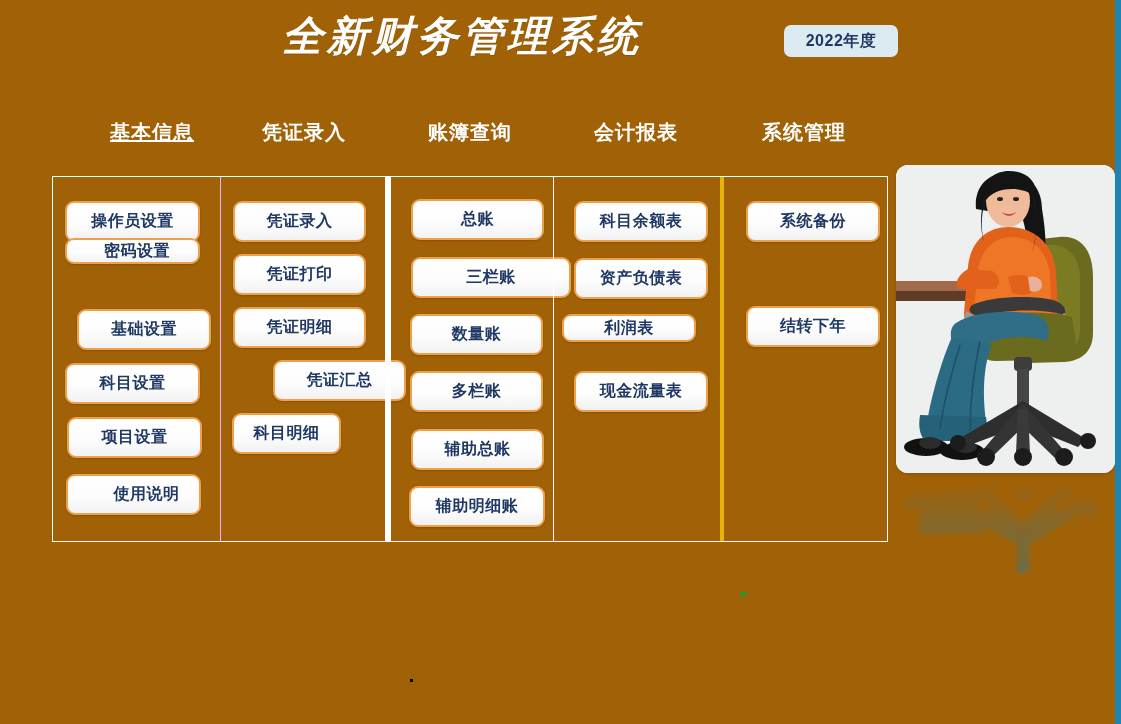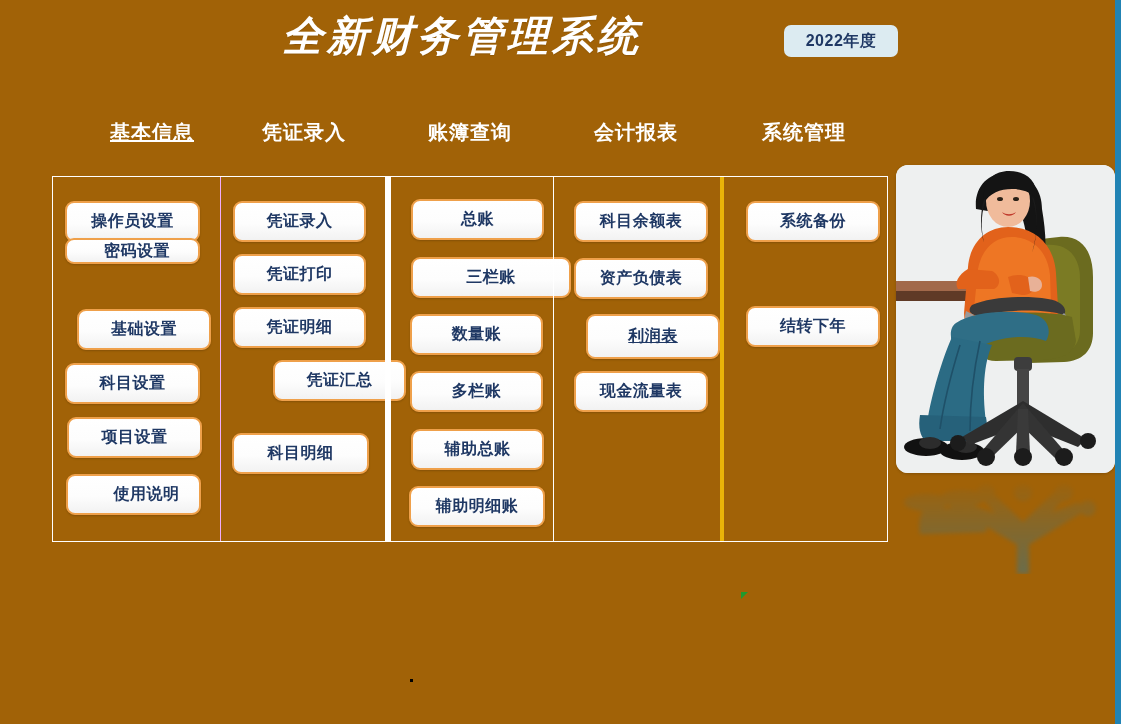--- a/index.html
+++ b/index.html
@@ -220,36 +220,36 @@
       <button class="menu-btn" style="left:12px;  top:186px; width:135px; height:41px;">科目设置</button>
       <button class="menu-btn" style="left:14px;  top:240px; width:135px; height:41px;">项目设置</button>
       <button class="menu-btn" style="left:13px;  top:297px; width:135px; height:41px;padding-left:32px;">使用说明</button>
     </div>
 
     <div class="panel-col c1">
       <button class="menu-btn" style="left:12px; top:24px;  width:133px; height:41px;">凭证录入</button>
       <button class="menu-btn" style="left:12px; top:77px;  width:133px; height:41px;">凭证打印</button>
       <button class="menu-btn" style="left:12px; top:130px; width:133px; height:41px;">凭证明细</button>
       <button class="menu-btn" style="left:12px; top:183px; width:133px; height:41px;margin-left:40px;">凭证汇总</button>
-      <button class="menu-btn" style="left:11px; top:236px; width:137px; height:41px;margin-top:20px;">科目明细</button>
+      <button class="menu-btn" style="left:11px; top:236px; width:109px; height:41px;">科目明细</button>
     </div>
 
     <div class="panel-col c2">
       <button class="menu-btn" style="left:20px; top:22px;  width:133px; height:41px;">总账</button>
       <button class="menu-btn" style="left:20px; top:80px;  width:160px; height:41px;">三栏账</button>
       <button class="menu-btn" style="left:19px; top:137px; width:133px; height:41px;">数量账</button>
       <button class="menu-btn" style="left:19px; top:194px; width:133px; height:41px;">多栏账</button>
       <button class="menu-btn" style="left:20px; top:252px; width:133px; height:41px;text-align:center;">辅助总账</button>
       <button class="menu-btn" style="left:18px; top:309px; width:136px; height:41px;">辅助明细账</button>
     </div>
 
     <div class="panel-col c3">
       <button class="menu-btn" style="left:20px; top:24px;  width:134px; height:41px;">科目余额表</button>
       <button class="menu-btn" style="left:20px; top:81px;  width:134px; height:41px;">资产负债表</button>
-      <button class="menu-btn" style="left:32px; top:137px; width:134px; height:45px;text-decoration:underline;">利润表</button>
+      <button class="menu-btn" style="left:8px; top:137px; width:134px; height:28px;">利润表</button>
       <button class="menu-btn" style="left:20px; top:194px; width:134px; height:41px;">现金流量表</button>
     </div>
 
     <div class="panel-col c4">
       <button class="menu-btn" style="left:22px; top:24px;  width:134px; height:41px;">系统备份</button>
       <button class="menu-btn" style="left:22px; top:129px; width:134px; height:41px;">结转下年</button>
     </div>
 
   </div>
 

